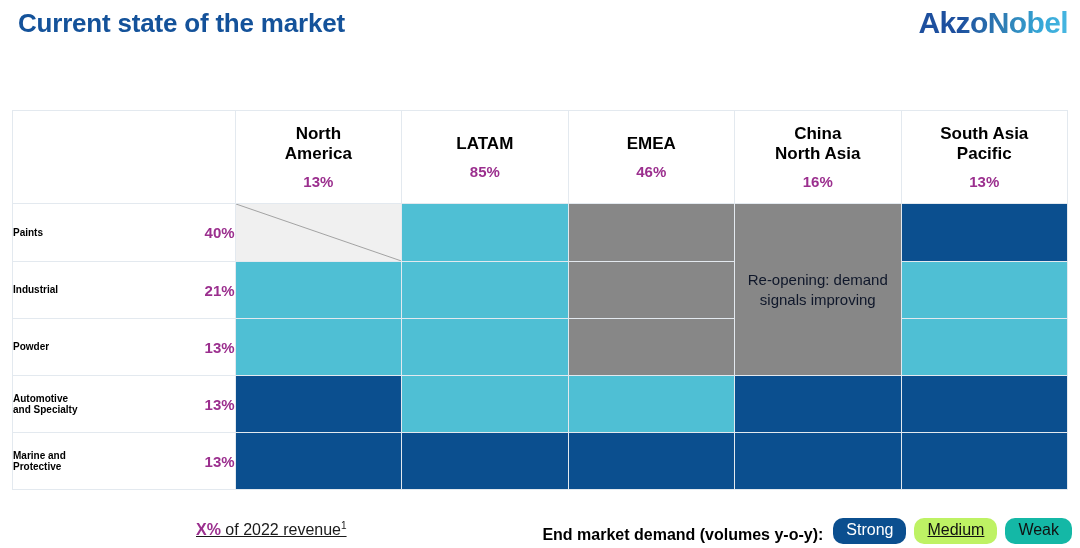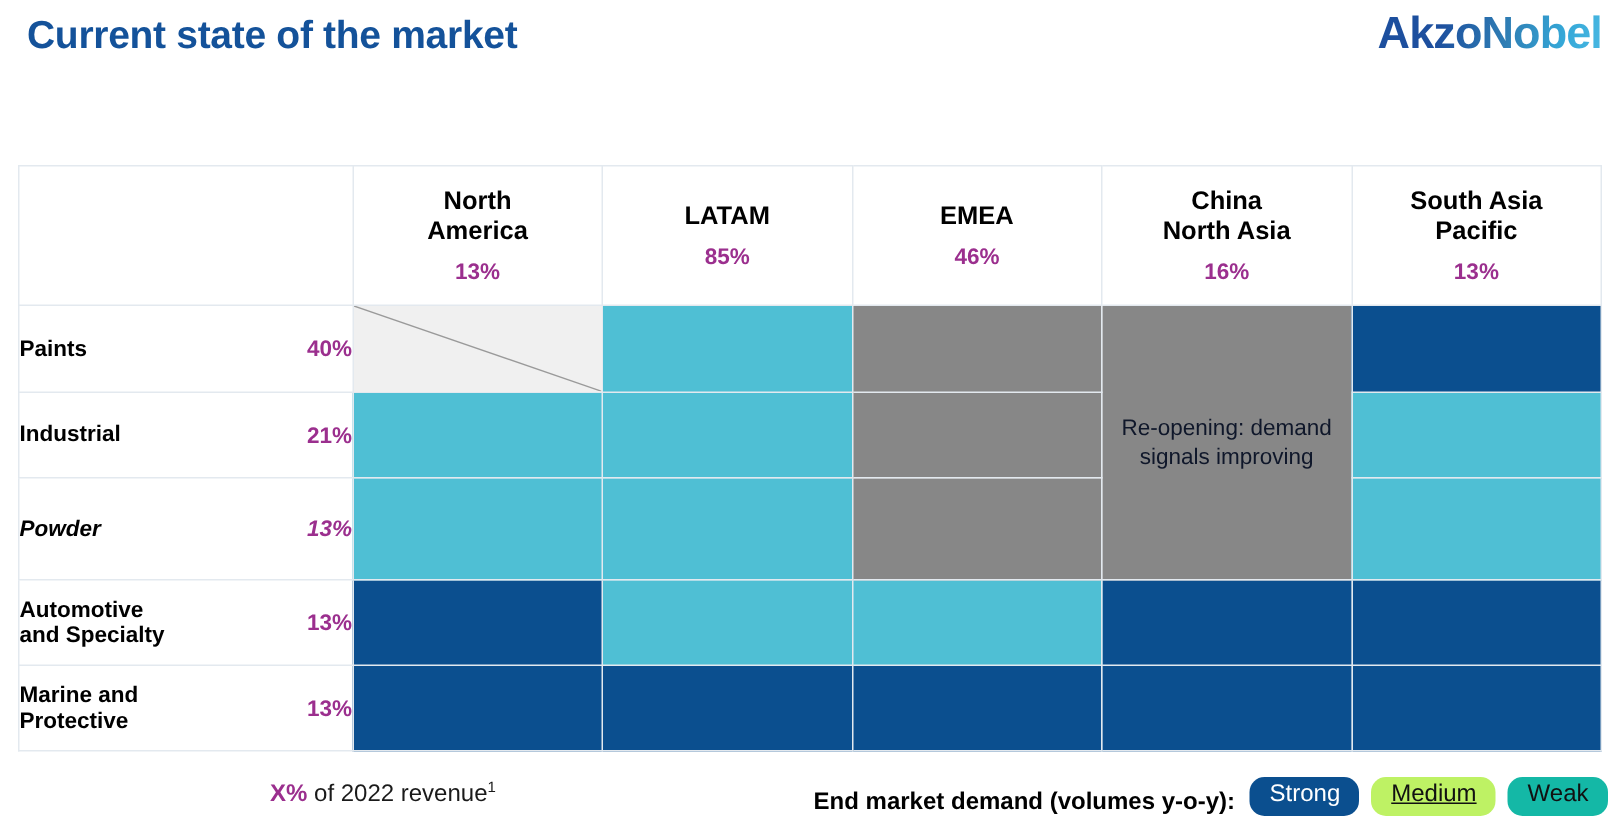--- a/index.html
+++ b/index.html
@@ -89,21 +89,21 @@
     background: #ffffff;
     padding: 0 14px 0 14px;
   }
   .rowlabel-inner {
     display: flex;
     align-items: center;
     justify-content: space-between;
     gap: 8px;
   }
   .rowlabel-name {
-    font-size: 15px;
+    font-size: 10px;
     font-weight: bold;
     color: #000000;
     line-height: 1.15;
     text-align: left;
   }
   .rowlabel-pct {
     font-size: 15px;
     font-weight: bold;
     color: #9b2f8e;
     white-space: nowrap;
@@ -128,38 +128,39 @@
     background: #878787;
     text-align: center;
     color: #0f172a;
     font-size: 15px;
     line-height: 1.3;
     padding: 0 8px;
   }
 
   .r1 { height: 58px; }
   .r2 { height: 57px; }
-  .r3 { height: 68px; font-style: italic; }
+  .r3 { height: 57px; }
   .r4 { height: 57px; }
   .r5 { height: 57px; }
 
   
   #footer {
     position: absolute;
     left: 0;
     top: 508px;
     width: 1080px;
     height: 40px;
   }
   #revenue-note {
     position: absolute;
-    left: 180px; top: 12px;
+    left: 196px; top: 12px;
     font-size: 16px;
     color: #1a1a1a;
     white-space: nowrap;
+    text-decoration: underline;
   }
   #revenue-note .xpct {
     color: #9b2f8e;
     font-weight: bold;
   }
   #revenue-note sup { font-size: 10px; }
 
   #legend {
     position: absolute;
     right: 8px; top: 10px;

